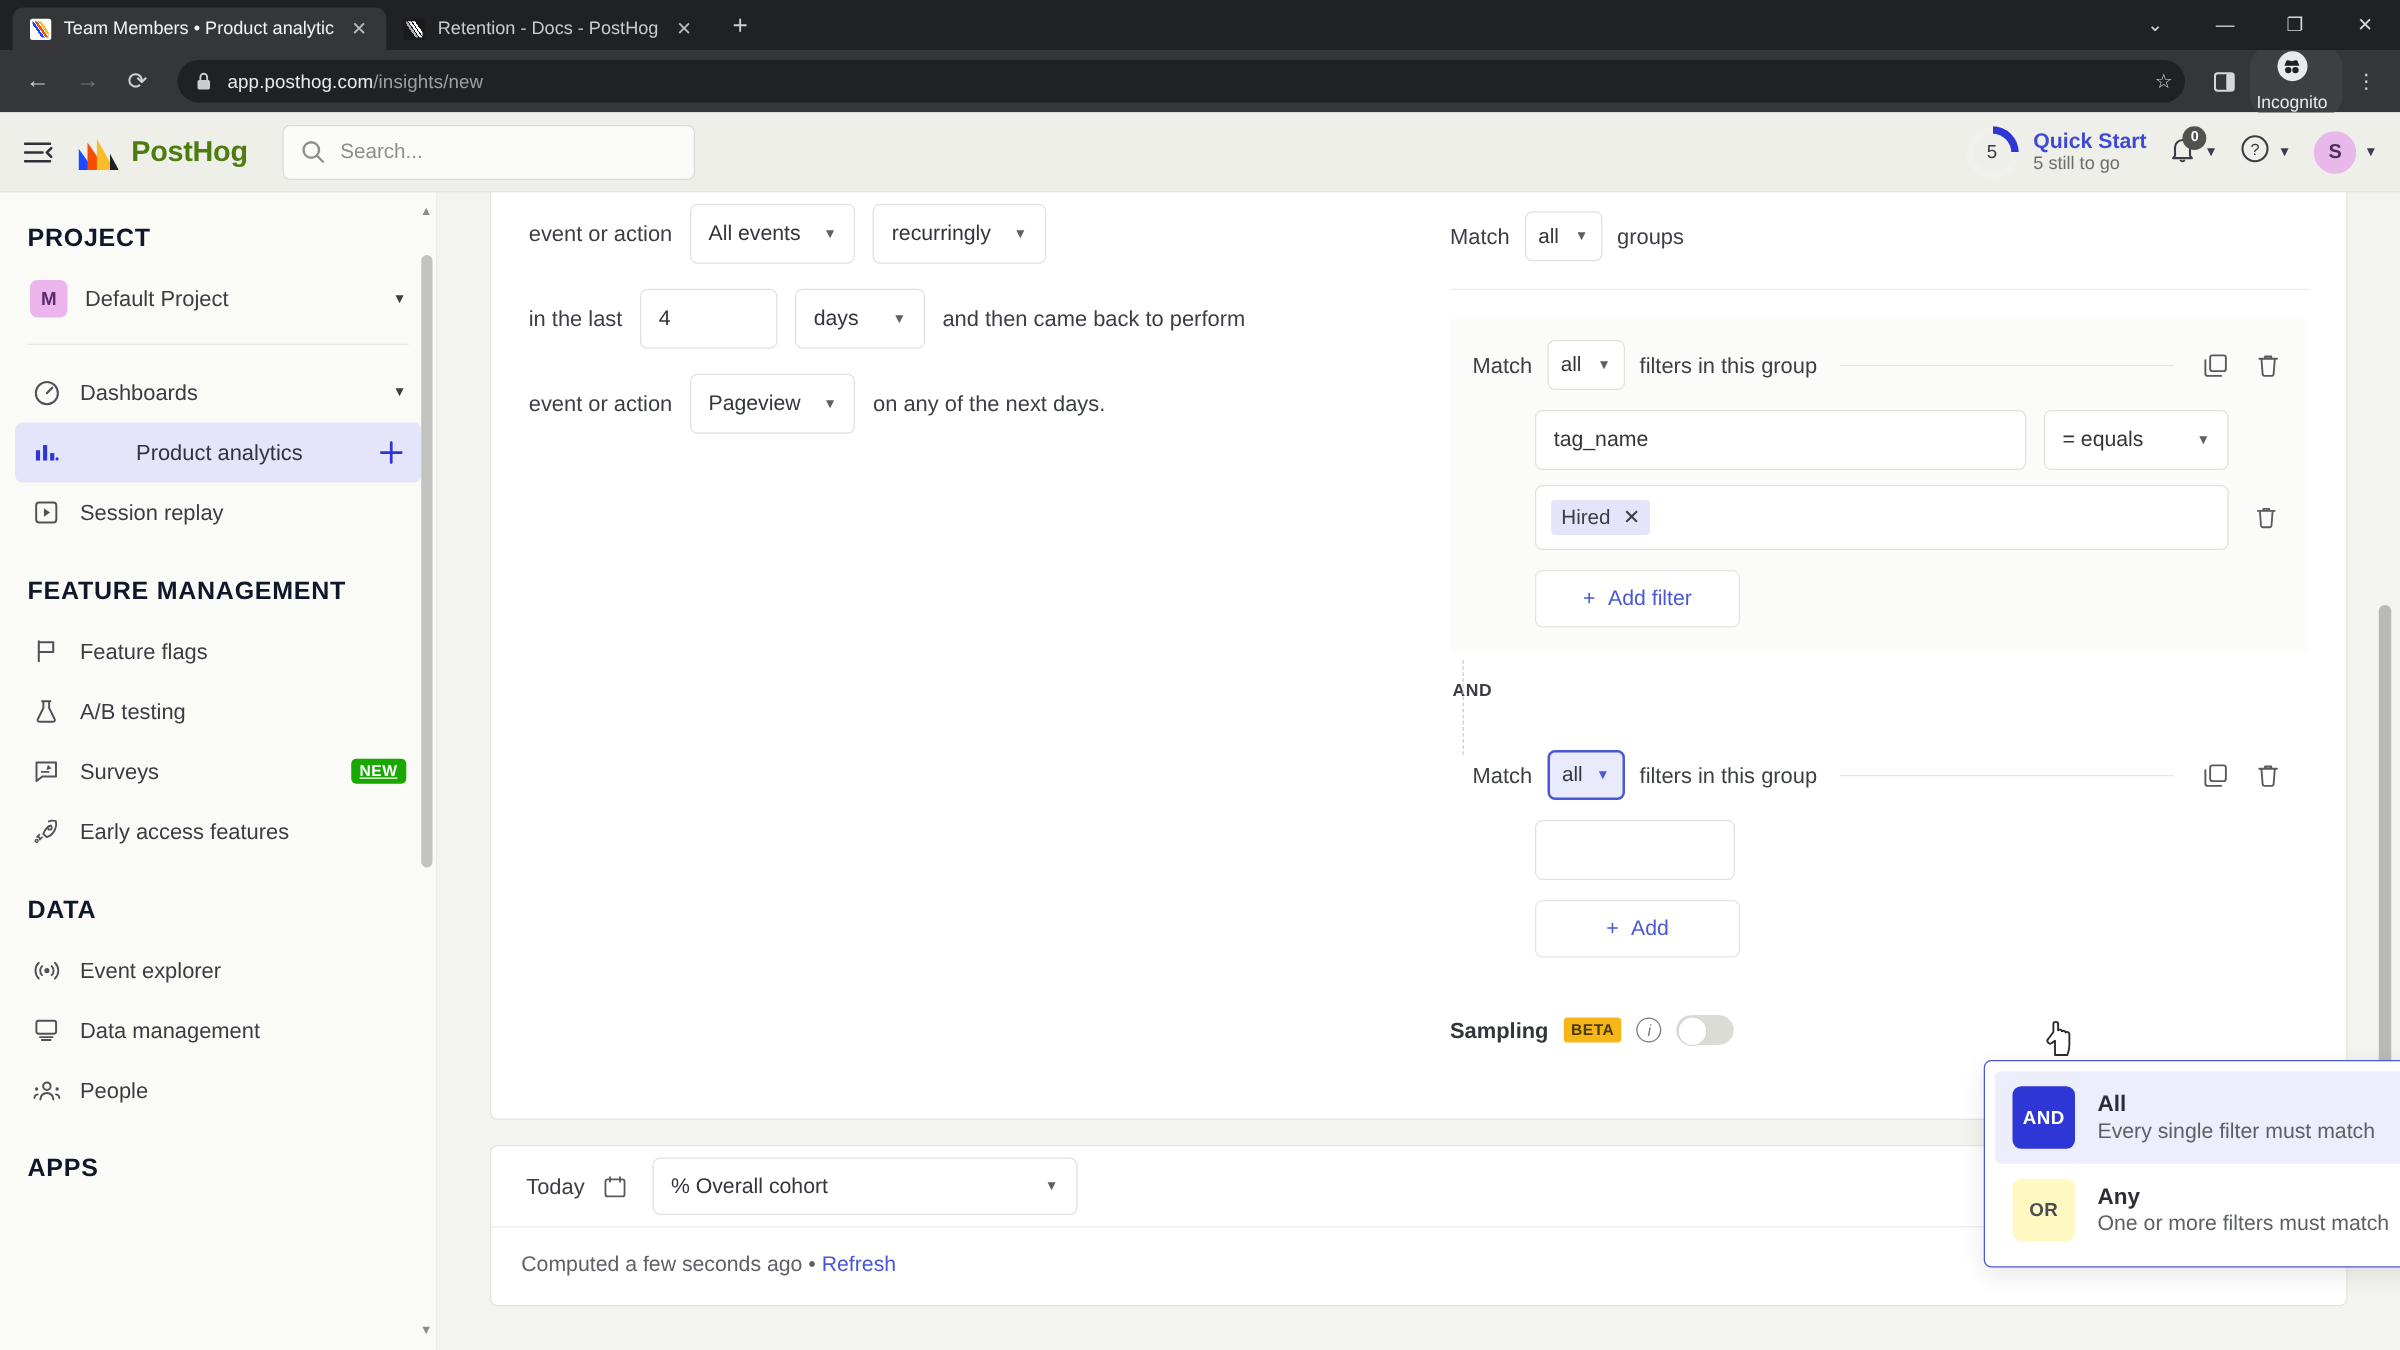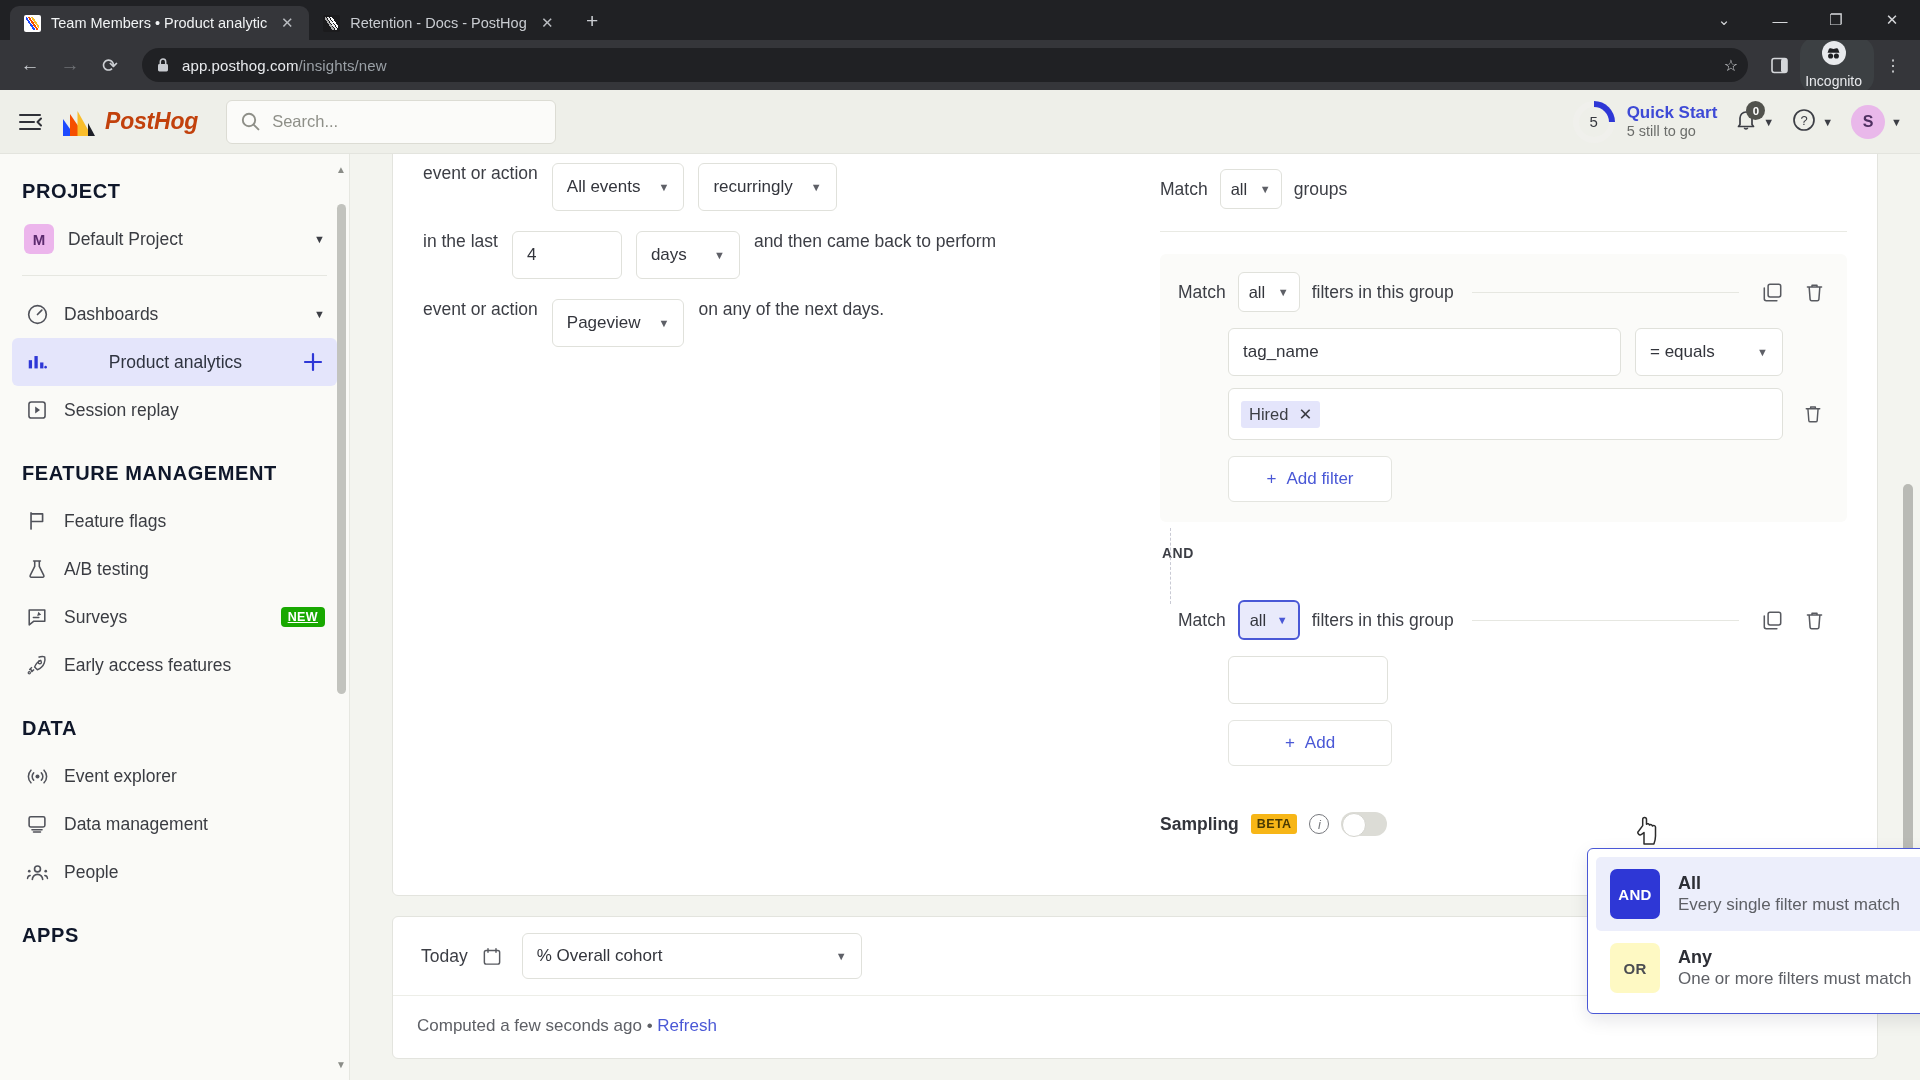--- a/index.html
+++ b/index.html
@@ -80,21 +80,21 @@
 
   
   .app { height: 990px; display: flex; flex-direction: column; background: #f3f4ef;}
   .app-header {
     height: 64px; background: #eeefe9; display: flex; align-items: center;
     padding: 0 18px 0 14px; gap: 14px; border-bottom: 1px solid #e3e4de; flex: none;
   }
   .hamburger { width: 34px; height: 34px; display:flex; align-items:center; justify-content:center; }
   .brand { display: flex; align-items: center; gap: 9px; }
   .brand-logo { width: 34px; height: 30px; position: relative; }
-  .brand-name { font-size: 23px; font-weight: 700; color: #c2410c; letter-spacing: -.2px; font-style: italic; }
+  .brand-name { font-size: 23px; font-weight: 700; color: #4d7c0f; letter-spacing: -.2px; }
   .search-box {
     width: 330px; height: 44px; margin-left: 14px; background: #fbfbf9;
     border: 1px solid #dcdcd4; border-radius: 6px; display: flex; align-items: center;
     gap: 12px; padding: 0 14px; color: #8e8f88; font-size: 16.5px;
   }
   .header-right { margin-left: auto; display: flex; align-items: center; gap: 18px; }
   .quickstart { display: flex; align-items: center; gap: 12px; }
   .qs-ring {
     width: 42px; height: 42px; border-radius: 50%; position: relative;
     background: conic-gradient(#2e37d6 0deg 90deg, #f0f0ec 90deg 360deg);
@@ -167,21 +167,21 @@
   .card {
     background: #fff; border: 1px solid #e3e4de; border-radius: 6px;
     position: relative;
   }
   .card-top {
     margin-top: -18px; height: 760px; display: flex; overflow: visible;
   }
   .col-left { width: 745px; padding: 26px 30px 0 30px; }
   .col-right { flex: 1; padding: 14px 30px 0 22px; }
 
-  .row { display: flex; align-items: flex-start; gap: 14px; margin-bottom: 20px; }
+  .row { display: flex; align-items: center; gap: 14px; margin-bottom: 20px; }
   .lbl { font-size: 17.5px; color: #3c3e45; white-space: nowrap; }
   .sel {
     height: 48px; border: 1px solid #e0e1db; border-radius: 6px; background: #fff;
     display: flex; align-items: center; justify-content: space-between;
     padding: 0 14px; gap: 18px; font-size: 17px; color: #33353c; white-space: nowrap;
   }
   .sel .dn { font-size: 11px; color: #5e6067; }
   .inp {
     height: 48px; border: 1px solid #e0e1db; border-radius: 6px; background: #fff;
     display: flex; align-items: center; padding: 0 14px; font-size: 17px; color: #33353c;
@@ -260,21 +260,21 @@
   .pop-title { font-size: 18px; font-weight: 700; color: #2c2e35; line-height: 1.25; }
   .pop-desc { font-size: 17px; color: #5e6066; line-height: 1.3; }
 
   .cursor {
     position: absolute; left: 1286px; top: 660px; z-index: 80; pointer-events: none;
   }
 
   
   .card-bottom { margin-top: 20px; }
   .bottom-row1 {
-    height: 79px; display: flex; align-items: center; gap: 16px;
+    height: 65px; display: flex; align-items: center; gap: 16px;
     padding: 0 24px; border-bottom: 1px solid #edeee8;
   }
   .today-pill { display: flex; align-items: center; gap: 14px; font-size: 17.5px; color: #3c3e45; padding: 0 4px;}
   .cohort-sel {
     width: 340px; height: 46px; border: 1px solid #e0e1db; border-radius: 6px;
     display: flex; align-items: center; justify-content: space-between;
     padding: 0 14px; font-size: 17px; color: #33353c; background: #fff;
   }
   .bottom-row2 { padding: 20px 24px 22px; font-size: 17px; color: #5e6066; }
   .bottom-row2 a { color: #4a58d6; text-decoration: none; }

